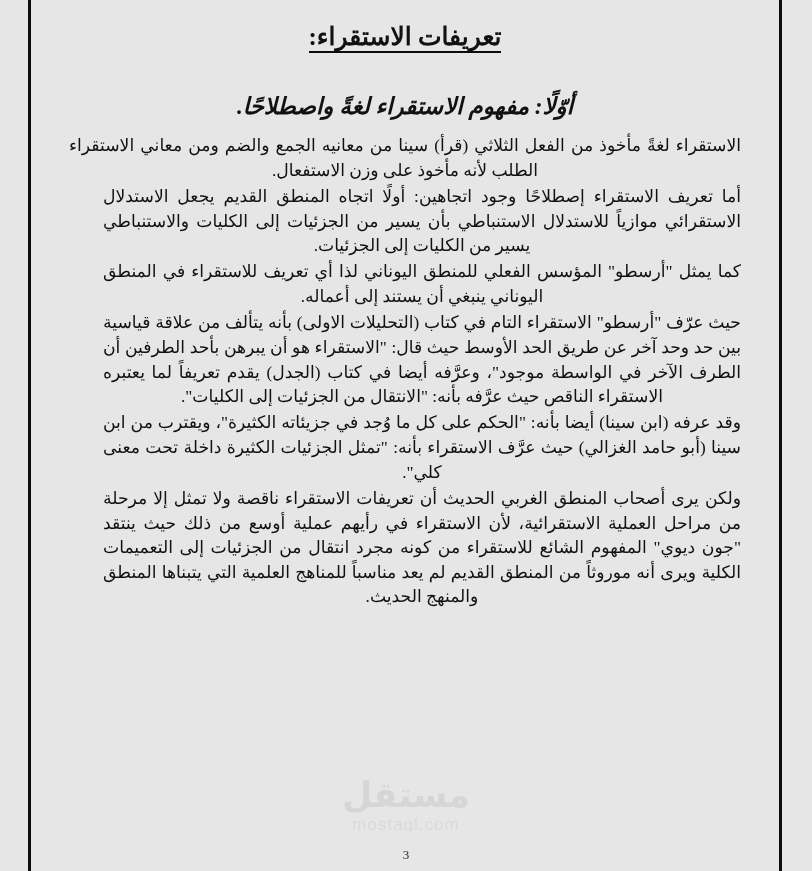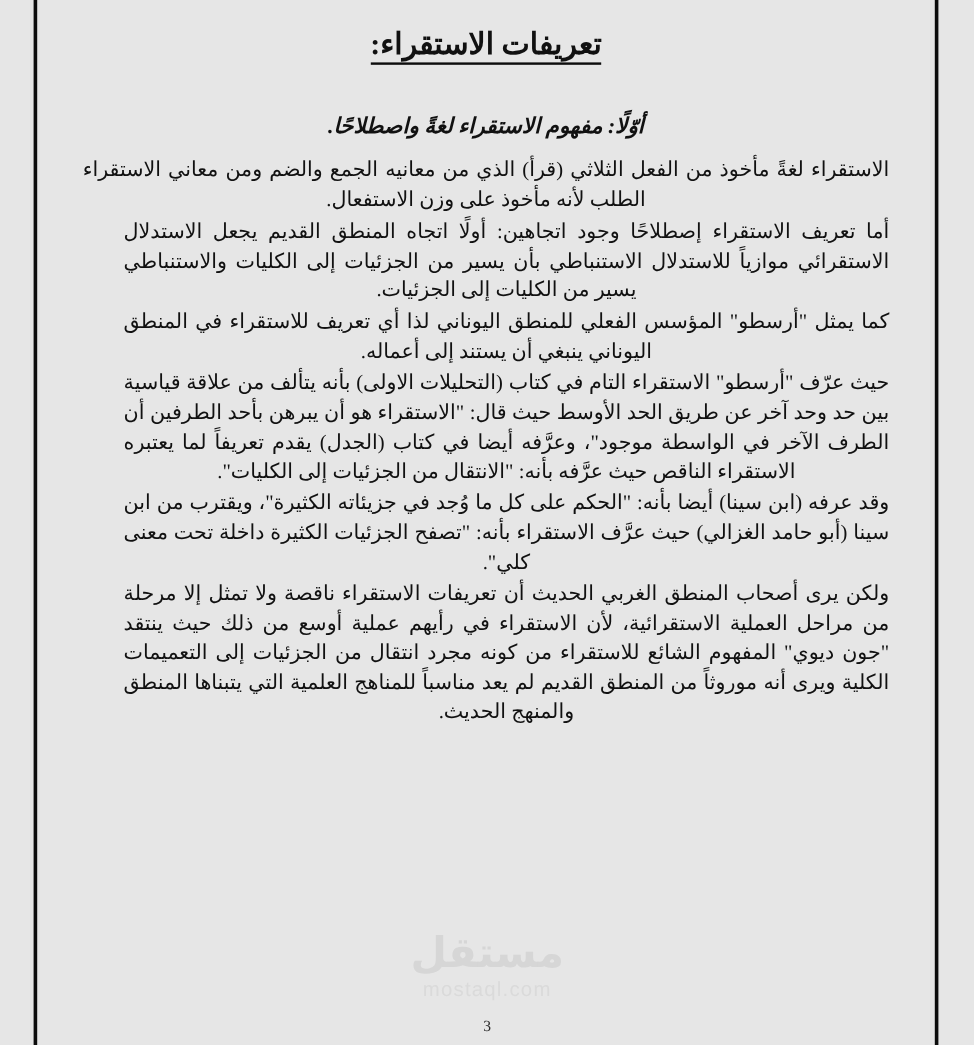--- a/index.html
+++ b/index.html
@@ -48,21 +48,21 @@
   }
   .doc-title .u {
     border-bottom: 2.6px solid #0d0d0d;
     padding-bottom: 1px;
   }
 
   .doc-subtitle {
     text-align: center;
     font-weight: bold;
     font-style: italic;
-    font-size: 18px;
+    font-size: 23px;
     margin: 40px 0 14px 0;
   }
 
   .body-block {
     font-size: 17.2px;
     line-height: 1.43;
     text-align: justify;
     text-align-last: center;
   }
 
@@ -124,25 +124,25 @@
 <div class="margin-rule left"></div>
 <div class="margin-rule right"></div>
 
 <div class="page">
 
   <h1 class="doc-title"><span class="u">تعريفات الاستقراء:</span></h1>
 
   <h2 class="doc-subtitle">أوّلًا: مفهوم الاستقراء لغةً واصطلاحًا.</h2>
 
   <div class="body-block">
-    <p class="para">الاستقراء لغةً مأخوذ من الفعل الثلاثي (قرأ) الذي من معانيه الجمع والضم ومن معاني الاستقراء الطلب لأنه مأخوذ على وزن الاستفعال.</p>
+    <p class="para">الاستقراء لغةً مأخوذ من الفعل الثلاثي (قرأ) سينا من معانيه الجمع والضم ومن معاني الاستقراء الطلب لأنه مأخوذ على وزن الاستفعال.</p>
     <p class="para gap">أما تعريف الاستقراء إصطلاحًا وجود اتجاهين: أولًا اتجاه المنطق القديم يجعل الاستدلال الاستقرائي موازياً للاستدلال الاستنباطي بأن يسير من الجزئيات إلى الكليات والاستنباطي يسير من الكليات إلى الجزئيات.</p>
     <p class="para gap">كما يمثل "أرسطو" المؤسس الفعلي للمنطق اليوناني لذا أي تعريف للاستقراء في المنطق اليوناني ينبغي أن يستند إلى أعماله.</p>
     <p class="para gap">حيث عرّف "أرسطو" الاستقراء التام في كتاب (التحليلات الاولى) بأنه يتألف من علاقة قياسية بين حد وحد آخر عن طريق الحد الأوسط حيث قال: "الاستقراء هو أن يبرهن بأحد الطرفين أن الطرف الآخر في الواسطة موجود"، وعرَّفه أيضا في كتاب (الجدل) يقدم تعريفاً لما يعتبره الاستقراء الناقص حيث عرَّفه بأنه: "الانتقال من الجزئيات إلى الكليات".</p>
-    <p class="para gap">وقد عرفه (ابن سينا) أيضا بأنه: "الحكم على كل ما وُجد في جزيئاته الكثيرة"، ويقترب من ابن سينا (أبو حامد الغزالي) حيث عرَّف الاستقراء بأنه: "تصفح الجزئيات الكثيرة داخلة تحت معنى كلي".</p>
+    <p class="para gap">وقد عرفه (ابن سينا) أيضا بأنه: "الحكم على كل ما وُجد في جزيئاته الكثيرة"، ويقترب من ابن سينا (أبو حامد الغزالي) حيث عرَّف الاستقراء بأنه: "تمثل الجزئيات الكثيرة داخلة تحت معنى كلي".</p>
     <p class="para gap">ولكن يرى أصحاب المنطق الغربي الحديث أن تعريفات الاستقراء ناقصة ولا تمثل إلا مرحلة من مراحل العملية الاستقرائية، لأن الاستقراء في رأيهم عملية أوسع من ذلك حيث ينتقد "جون ديوي" المفهوم الشائع للاستقراء من كونه مجرد انتقال من الجزئيات إلى التعميمات الكلية ويرى أنه موروثاً من المنطق القديم لم يعد مناسباً للمناهج العلمية التي يتبناها المنطق والمنهج الحديث.</p>
   </div>
 
 </div>
 
 <div class="watermark">
   <span class="wm-ar">مستقل</span>
   <span class="wm-url">mostaql.com</span>
 </div>
 

